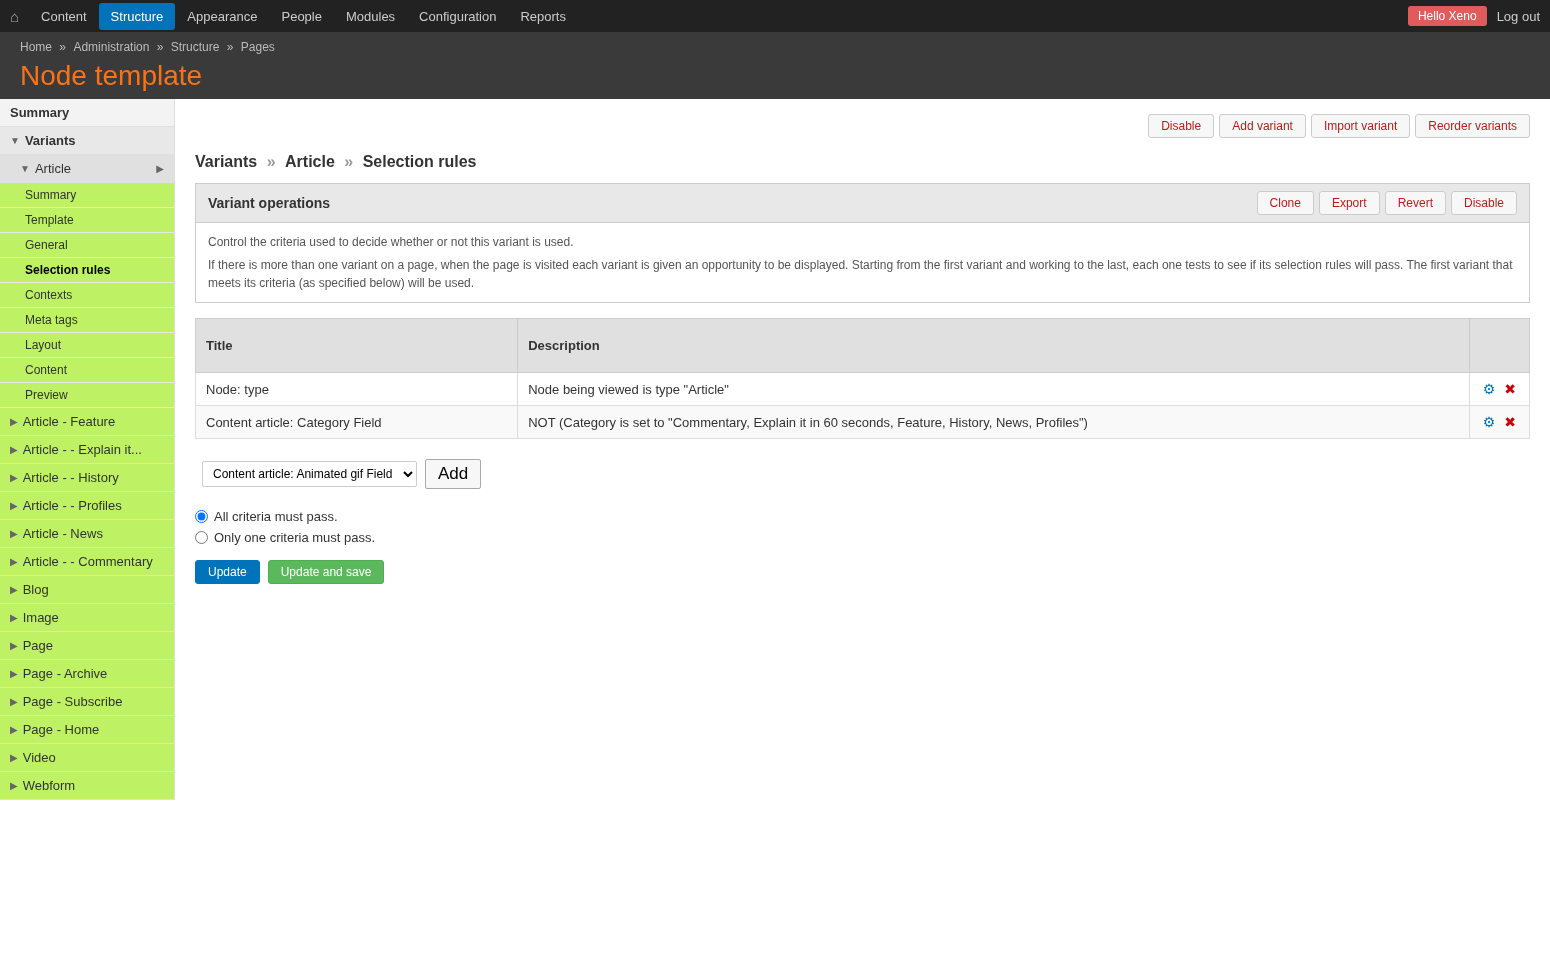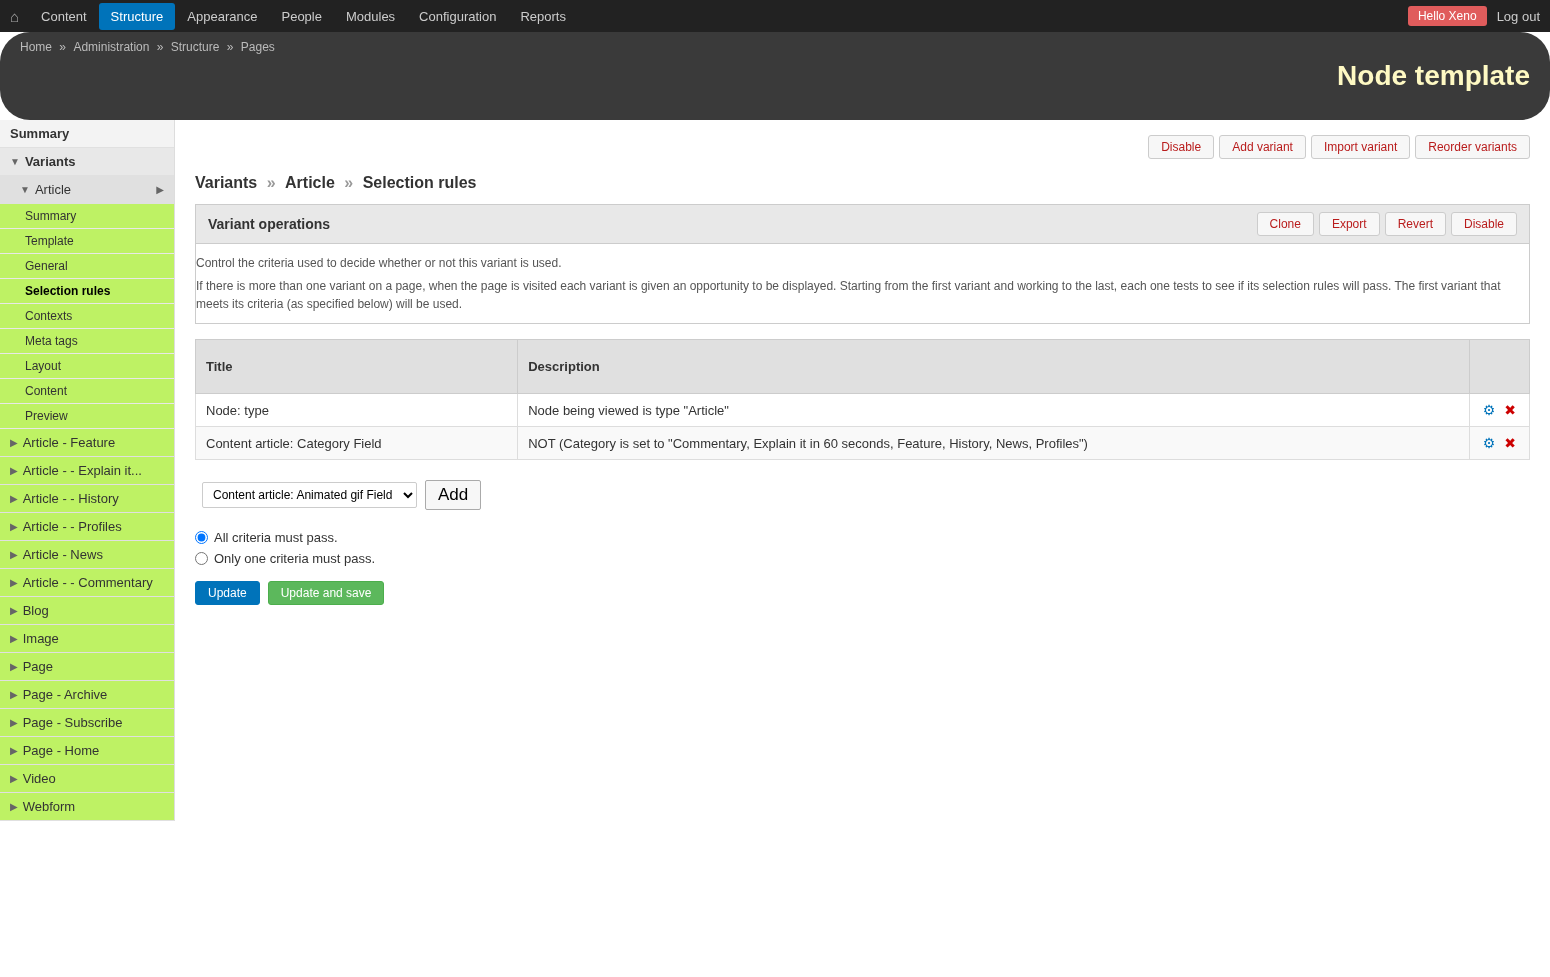--- a/index.html
+++ b/index.html
@@ -49,36 +49,34 @@
     }
     .top-nav .logout-link {
       color: #ccc;
       font-size: 13px;
       cursor: pointer;
     }
 
     
     .header-area {
       background: #3a3a3a;
-      padding: 8px 20px 28px;
+      padding: 8px 20px 7px;
       color: #fff;
-      border-radius: 30px;
     }
     .breadcrumb {
       font-size: 12px;
       color: #bbb;
       margin-bottom: 6px;
     }
     .breadcrumb span { cursor: pointer; }
     .breadcrumb .sep { margin: 0 4px; }
     .page-title {
       font-size: 28px;
-      font-weight: 700;
-      color: #fef9c3;
-      text-align: right;
+      font-weight: 400;
+      color: #f97316;
     }
 
     
     .main-layout {
       display: flex;
       min-height: 600px;
     }
 
     
     .sidebar {
@@ -185,21 +183,21 @@
     }
     .operation-buttons {
       display: flex;
       gap: 5px;
     }
 
     
     .description-box {
       border: 1px solid #ccc;
       border-top: none;
-      padding: 10px 0;
+      padding: 10px 12px;
       background: #fff;
       font-size: 12px;
       color: #555;
       line-height: 1.5;
       margin-bottom: 15px;
     }
 
     
     .rules-table {
       width: 100%;

